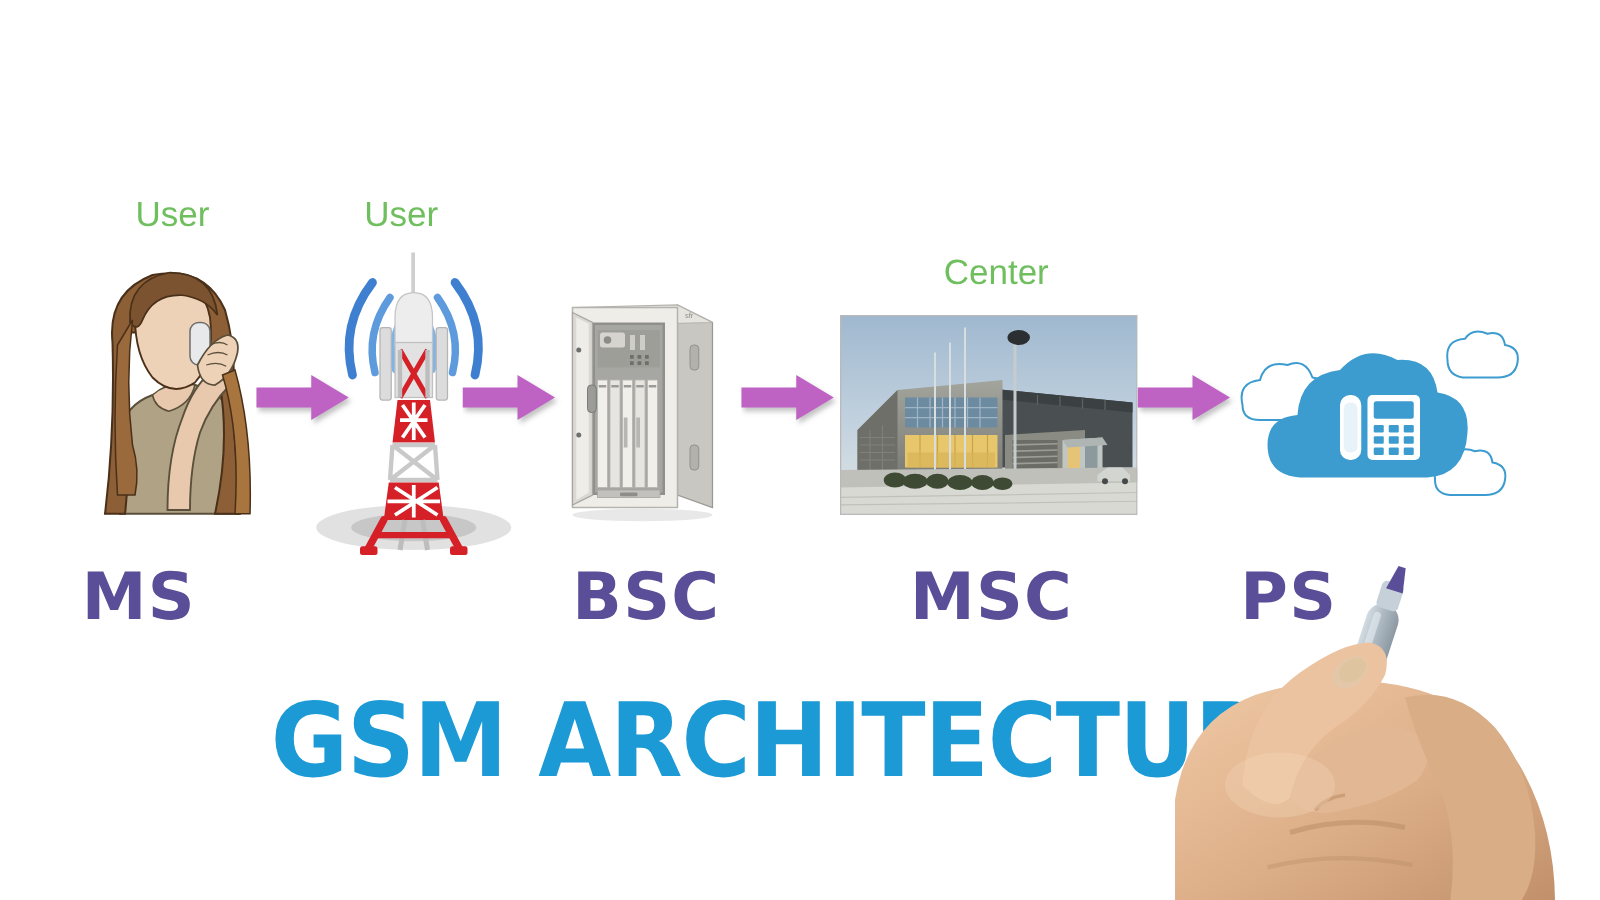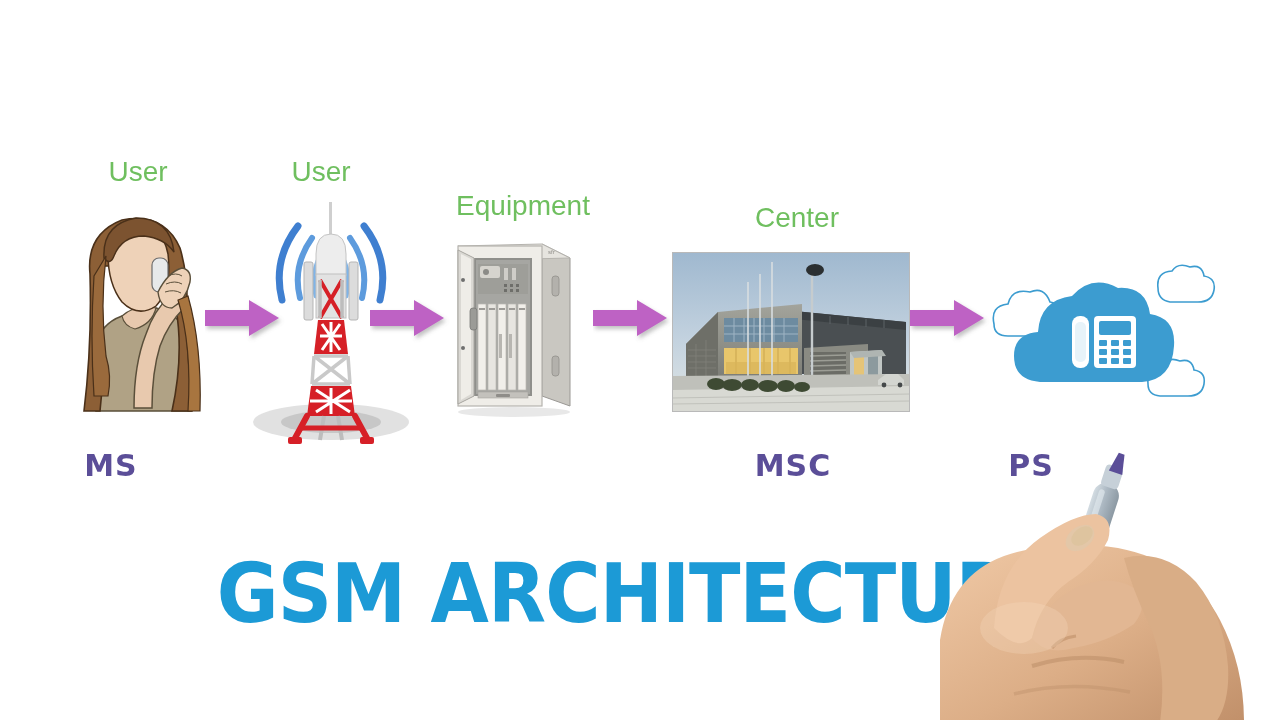--- a/index.html
+++ b/index.html
@@ -38,21 +38,21 @@
     color: #6FBF5F;
     white-space: nowrap;
     line-height: 1.15;
     text-align: center;
   }
 
   .acr {
     position: absolute;
     font-family: "DejaVu Sans", sans-serif;
     font-weight: bold;
-    font-size: 30px;
+    font-size: 52px;
     letter-spacing: 1px;
     color: #5B4E98;
     white-space: nowrap;
     text-align: center;
   }
 
   .maintitle {
     position: absolute;
     left: 0; right: 0;
     top: 546px;
@@ -74,21 +74,20 @@
 </head>
 <body>
 
 <div id="stage">
 
 
   <div class="glabel" style="left:90px; top:156px; width:96px;">User</div>
 
   <div class="glabel" style="left:265px; top:156px; width:112px;">User</div>
 
-  <div class="glabel" style="left:448px; top:190px; width:150px;">Equipment</div>
 
   <div class="glabel" style="left:742px; top:202px; width:110px;">Center</div>
 
 
   <div class="art" style="left:60px; top:196px; width:150px; height:220px;">
     <svg width="150" height="220" viewBox="0 0 150 220">
 
       <path d="M36 215 L36 150 Q40 128 62 120 L96 112 Q122 118 128 144 L131 215 Z" fill="#B0A285" stroke="#5a4f3a" stroke-width="1.6"></path>
 
       <path d="M62 120 Q75 108 96 112 Q92 128 75 133 Q64 130 62 120 Z" fill="#E8C9AE" stroke="#5a4f3a" stroke-width="1.2"></path>
@@ -264,20 +263,21 @@
 
       <rect x="102" y="48" width="7" height="20" rx="3" fill="#B3B1AC" stroke="#93918c" stroke-width="0.8"></rect>
       <rect x="102" y="128" width="7" height="20" rx="3" fill="#B3B1AC" stroke="#93918c" stroke-width="0.8"></rect>
 
       <text x="98" y="26" font-family="Liberation Sans, sans-serif" font-size="6" fill="#8e8c88">sfr</text>
 
       <ellipse cx="64" cy="184" rx="56" ry="5" fill="#d8d8d8" opacity="0.6"></ellipse>
     </svg>
   </div>
 
+  <div class="acr" style="left:452px; top:448px; width:130px;">BSC</div>
 
   <div class="arrow" style="left:593px; top:298px;">
     <svg width="80" height="46" viewBox="0 0 80 46">
       <polygon filter="url(#ashadow)" points="0,12 44,12 44,2 74,20 44,38 44,28 0,28" fill="#BE62C4"></polygon>
     </svg>
   </div>
 
   <div class="art" style="left:672px; top:252px; width:238px; height:160px;">
     <svg width="238" height="160" viewBox="0 0 238 160">
       <defs>

